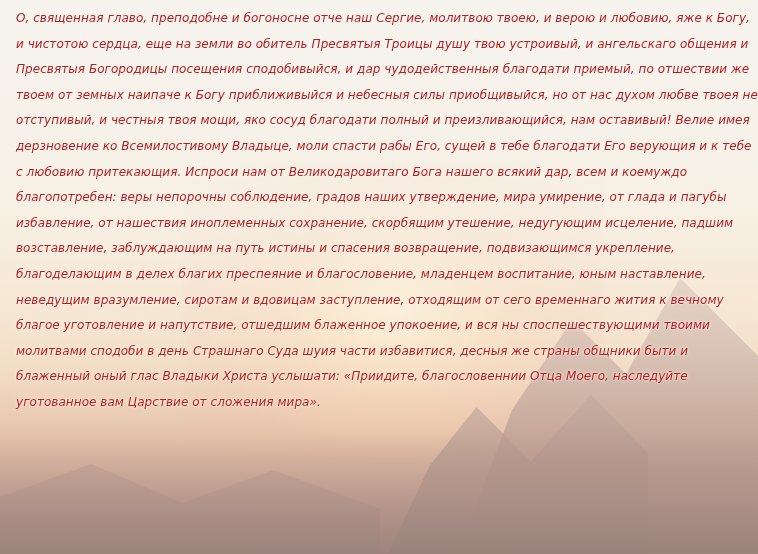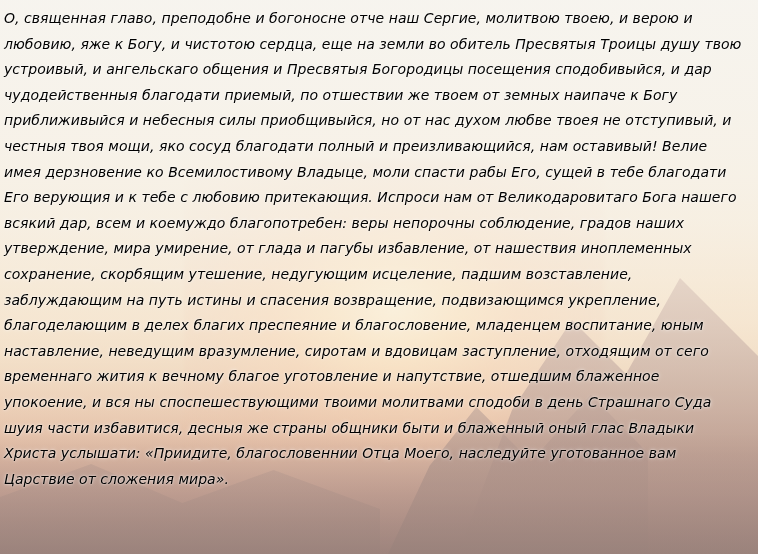--- a/index.html
+++ b/index.html
@@ -105,28 +105,28 @@
       rgba(248,246,241,0.86) 0%,
       rgba(248,244,236,0.8) 40%,
       rgba(248,240,230,0.62) 66%,
       rgba(250,238,226,0.5) 82%,
       rgba(250,236,224,0.45) 100%);
   }
 
   
   .prayer {
     position: absolute;
-    left: 4px;
+    left: 16px;
     top: 6px;
     width: 742px;
     font-family: "DejaVu Sans", sans-serif;
     font-style: italic;
-    font-size: 14px;
+    font-size: 12px;
     line-height: 25.6px;
-    color: #000000;
+    color: #b91c1c;
     text-align: left;
     white-space: pre-wrap;
     text-shadow: 0 0 2px rgba(255,255,255,0.85), 0 0 5px rgba(255,255,255,0.6);
     letter-spacing: 0.05px;
   }
 </style>
 </head>
 <body>
 
 <div id="page">

